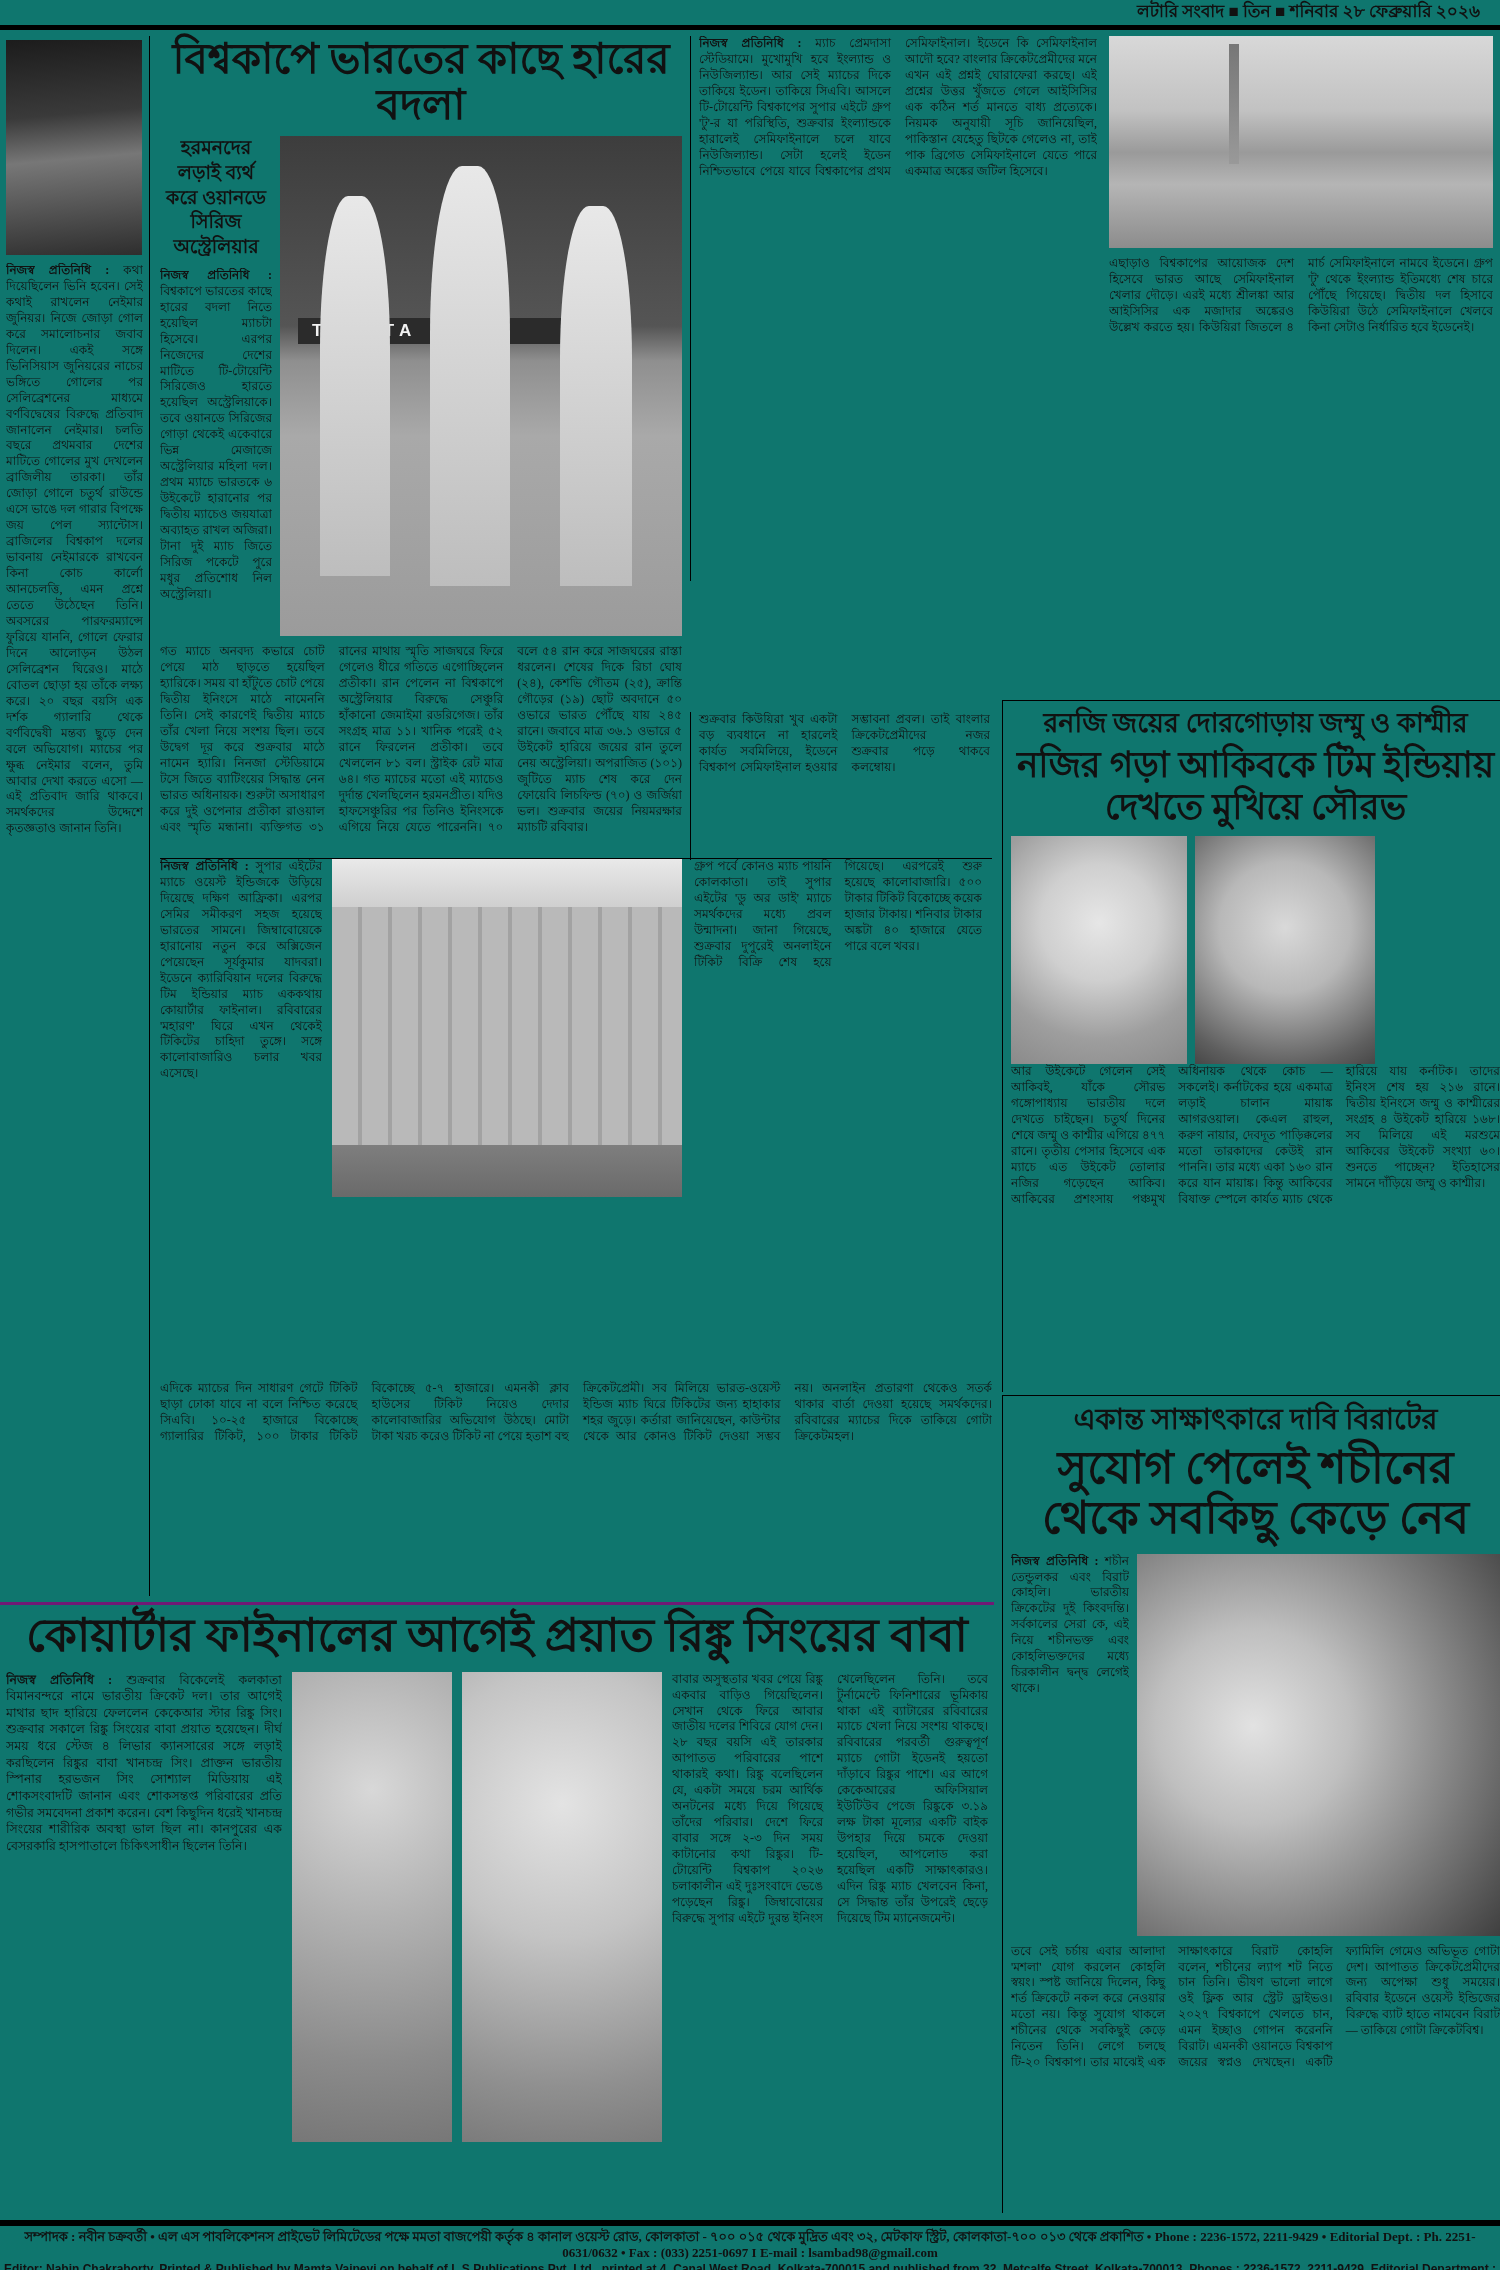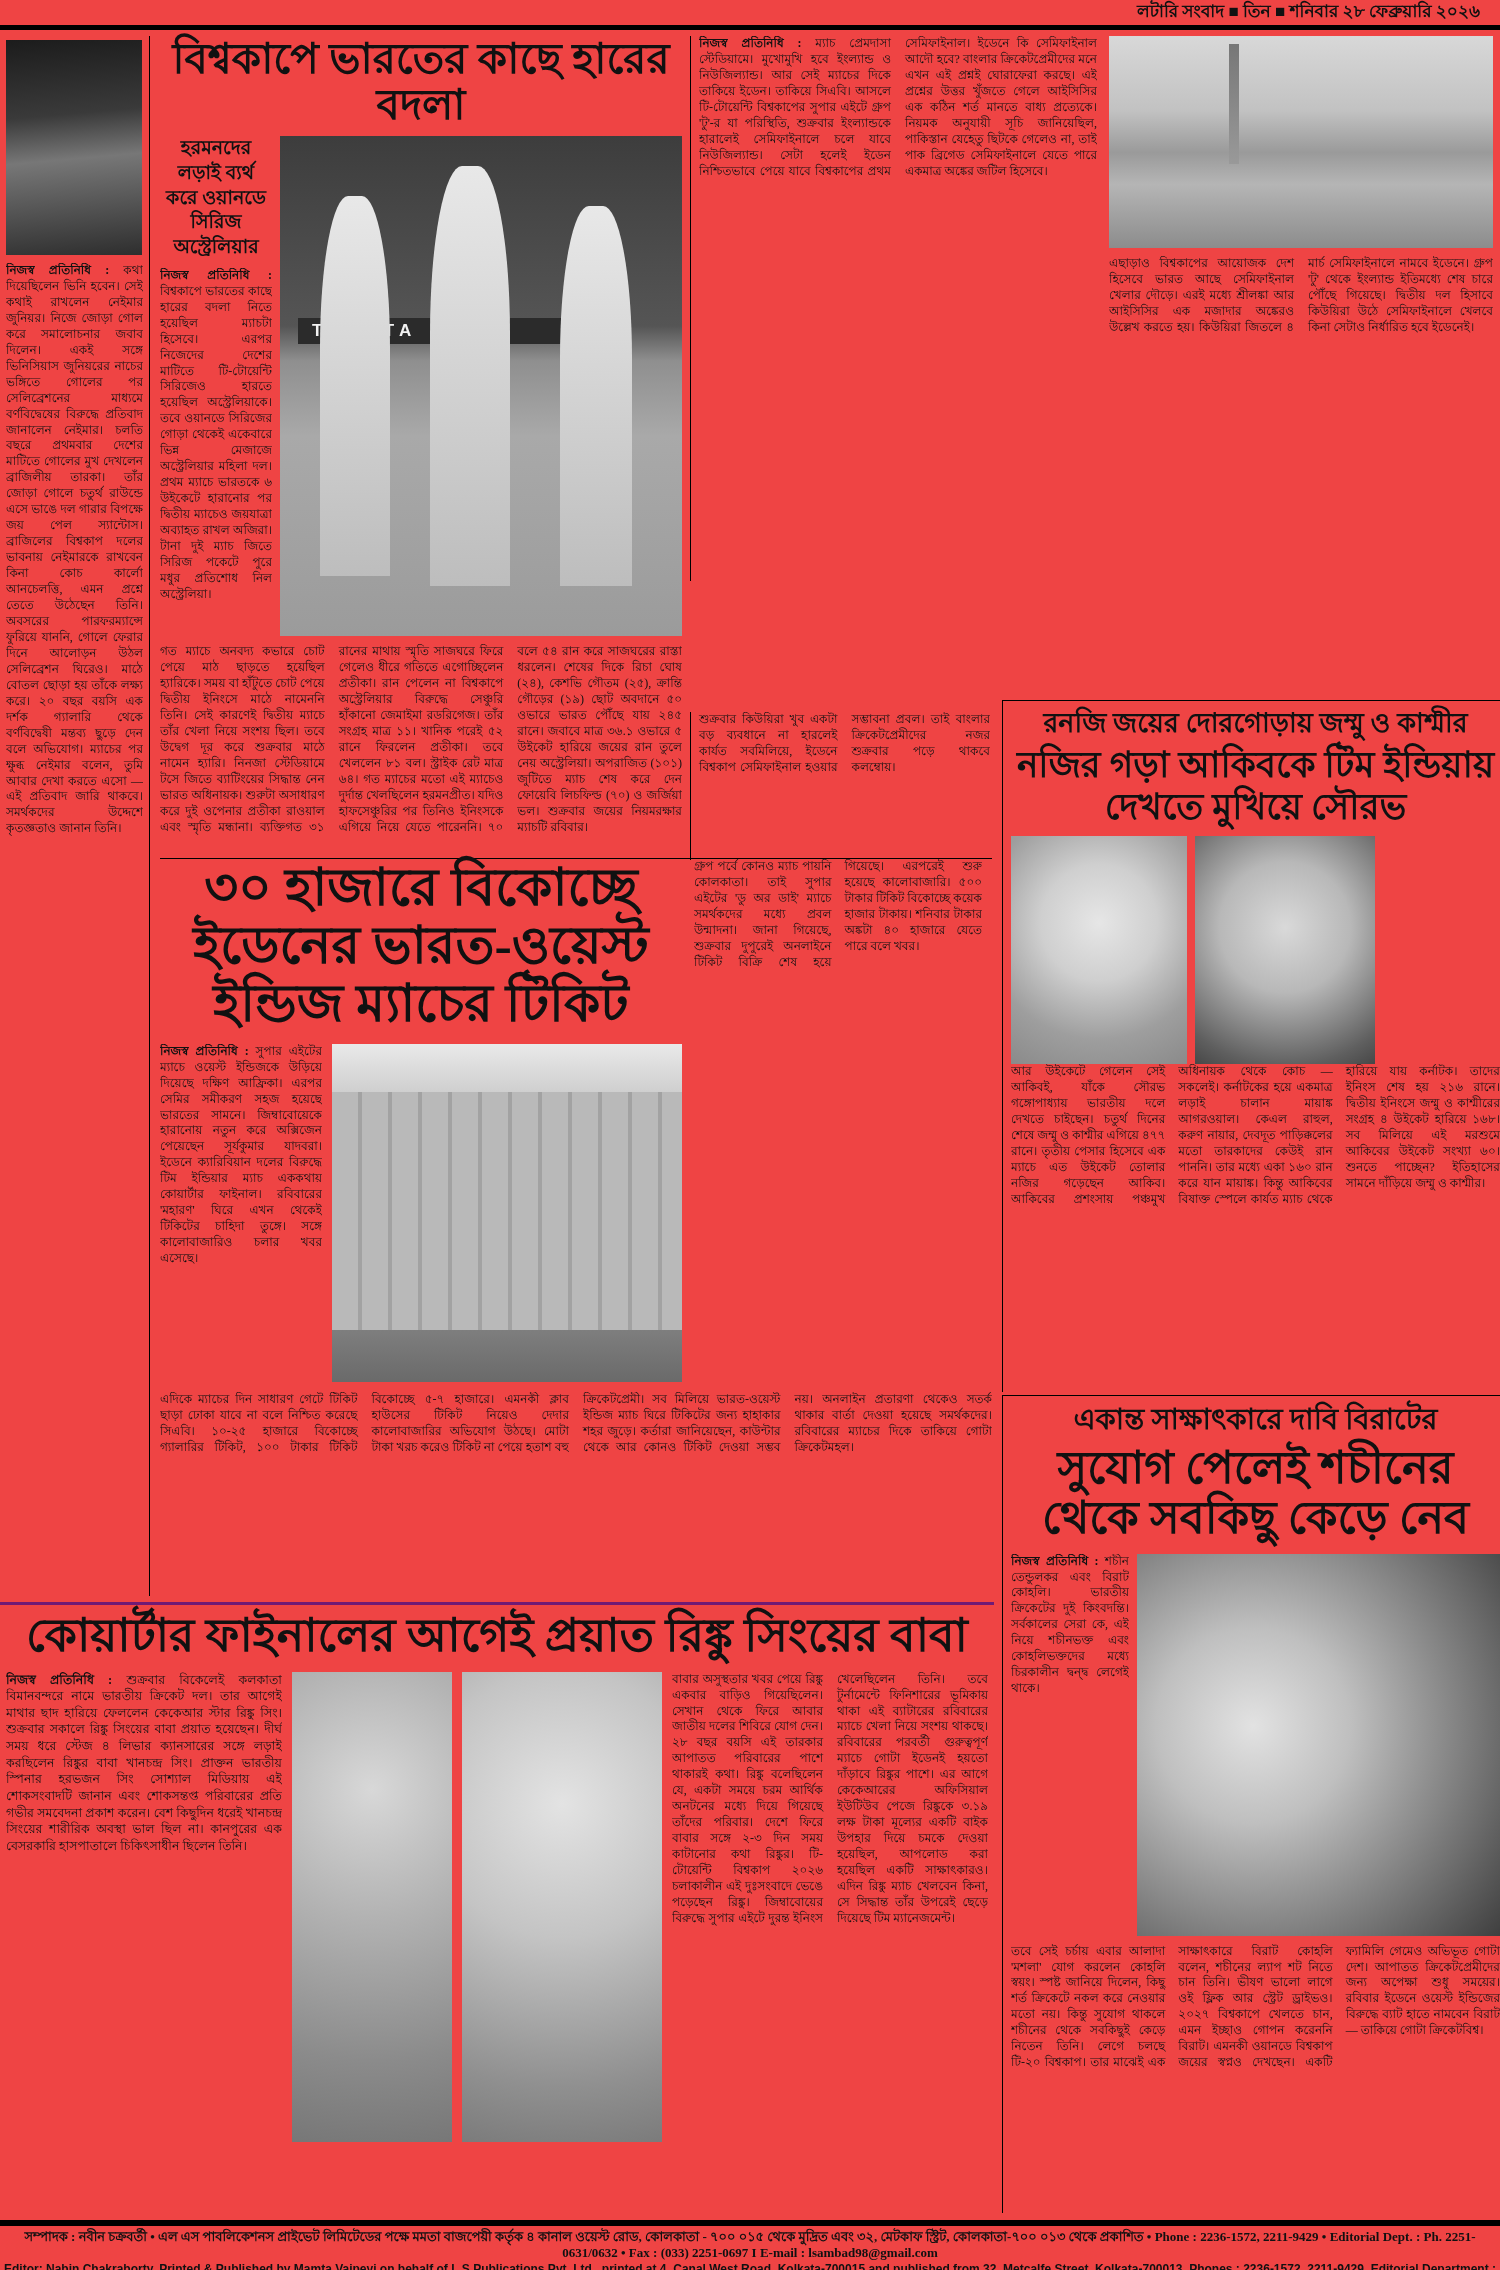--- a/index.html
+++ b/index.html
@@ -1,18 +1,18 @@
 <!DOCTYPE html>
 <html lang="bn"><head>
 <meta charset="utf-8">
 <style>
   html,body{margin:0;padding:0;background:#e9e7e0;}
   .page{
     position:relative;width:1500px;height:2270px;margin:0 auto;
-    background:#ef4444;color:#111;
+    background:#0f766e;color:#111;
     font-family:"Liberation Serif","DejaVu Serif",serif;
     overflow:hidden;
   }
   
   .masthead{
     position:absolute;left:0;top:0;width:1500px;height:24px;
     text-align:right;padding-right:20px;box-sizing:border-box;
     font-weight:bold;font-size:17px;line-height:24px;
   }
   .toprule{position:absolute;left:0;top:25px;width:1500px;height:5px;background:#000;}
@@ -168,21 +168,20 @@
     <div class="ranji-row">
       <div class="photo ph-akib"></div>
       <div class="photo ph-sourav"></div>
     </div>
     <div class="ranji-cols bodytxt">আর উইকেটে গেলেন সেই আকিবই, যাঁকে সৌরভ গঙ্গোপাধ্যায় ভারতীয় দলে দেখতে চাইছেন। চতুর্থ দিনের শেষে জম্মু ও কাশ্মীর এগিয়ে ৪৭৭ রানে। তৃতীয় পেসার হিসেবে এক ম্যাচে এত উইকেট তোলার নজির গড়েছেন আকিব। আকিবের প্রশংসায় পঞ্চমুখ অধিনায়ক থেকে কোচ — সকলেই। কর্নাটকের হয়ে একমাত্র লড়াই চালান মায়াঙ্ক আগরওয়াল। কেএল রাহুল, করুণ নায়ার, দেবদূত পাড়িক্কলের মতো তারকাদের কেউই রান পাননি। তার মধ্যে একা ১৬০ রান করে যান মায়াঙ্ক। কিন্তু আকিবের বিষাক্ত স্পেলে কার্যত ম্যাচ থেকে হারিয়ে যায় কর্নাটক। তাদের ইনিংস শেষ হয় ২১৬ রানে। দ্বিতীয় ইনিংসে জম্মু ও কাশ্মীরের সংগ্রহ ৪ উইকেট হারিয়ে ১৬৮। সব মিলিয়ে এই মরশুমে আকিবের উইকেট সংখ্যা ৬০। শুনতে পাচ্ছেন? ইতিহাসের সামনে দাঁড়িয়ে জম্মু ও কাশ্মীর।</div>
   </div>
 
   <div class="ticket hrule-t">
     <div class="ticket-top">
       <div class="ticket-leftpart">
-        <h1 class="h-center">৩০ হাজারে বিকোচ্ছে ইডেনের ভারত-ওয়েস্ট ইন্ডিজ ম্যাচের টিকিট</h1>
         <div class="ticket-row">
           <div class="ticket-intro bodytxt">
             <span class="byline">নিজস্ব প্রতিনিধি :</span>
             <span>সুপার এইটের ম্যাচে ওয়েস্ট ইন্ডিজকে উড়িয়ে দিয়েছে দক্ষিণ আফ্রিকা। এরপর সেমির সমীকরণ সহজ হয়েছে ভারতের সামনে। জিম্বাবোয়েকে হারানোয় নতুন করে অক্সিজেন পেয়েছেন সূর্যকুমার যাদবরা। ইডেনে ক্যারিবিয়ান দলের বিরুদ্ধে টিম ইন্ডিয়ার ম্যাচ এককথায় কোয়ার্টার ফাইনাল। রবিবারের 'মহারণ' ঘিরে এখন থেকেই টিকিটের চাহিদা তুঙ্গে। সঙ্গে কালোবাজারিও চলার খবর এসেছে।</span>
           </div>
           <div class="photo ph-cab">
             <div class="cab-sky"></div>
             <div class="cab-road"></div>
           </div>
         </div>

